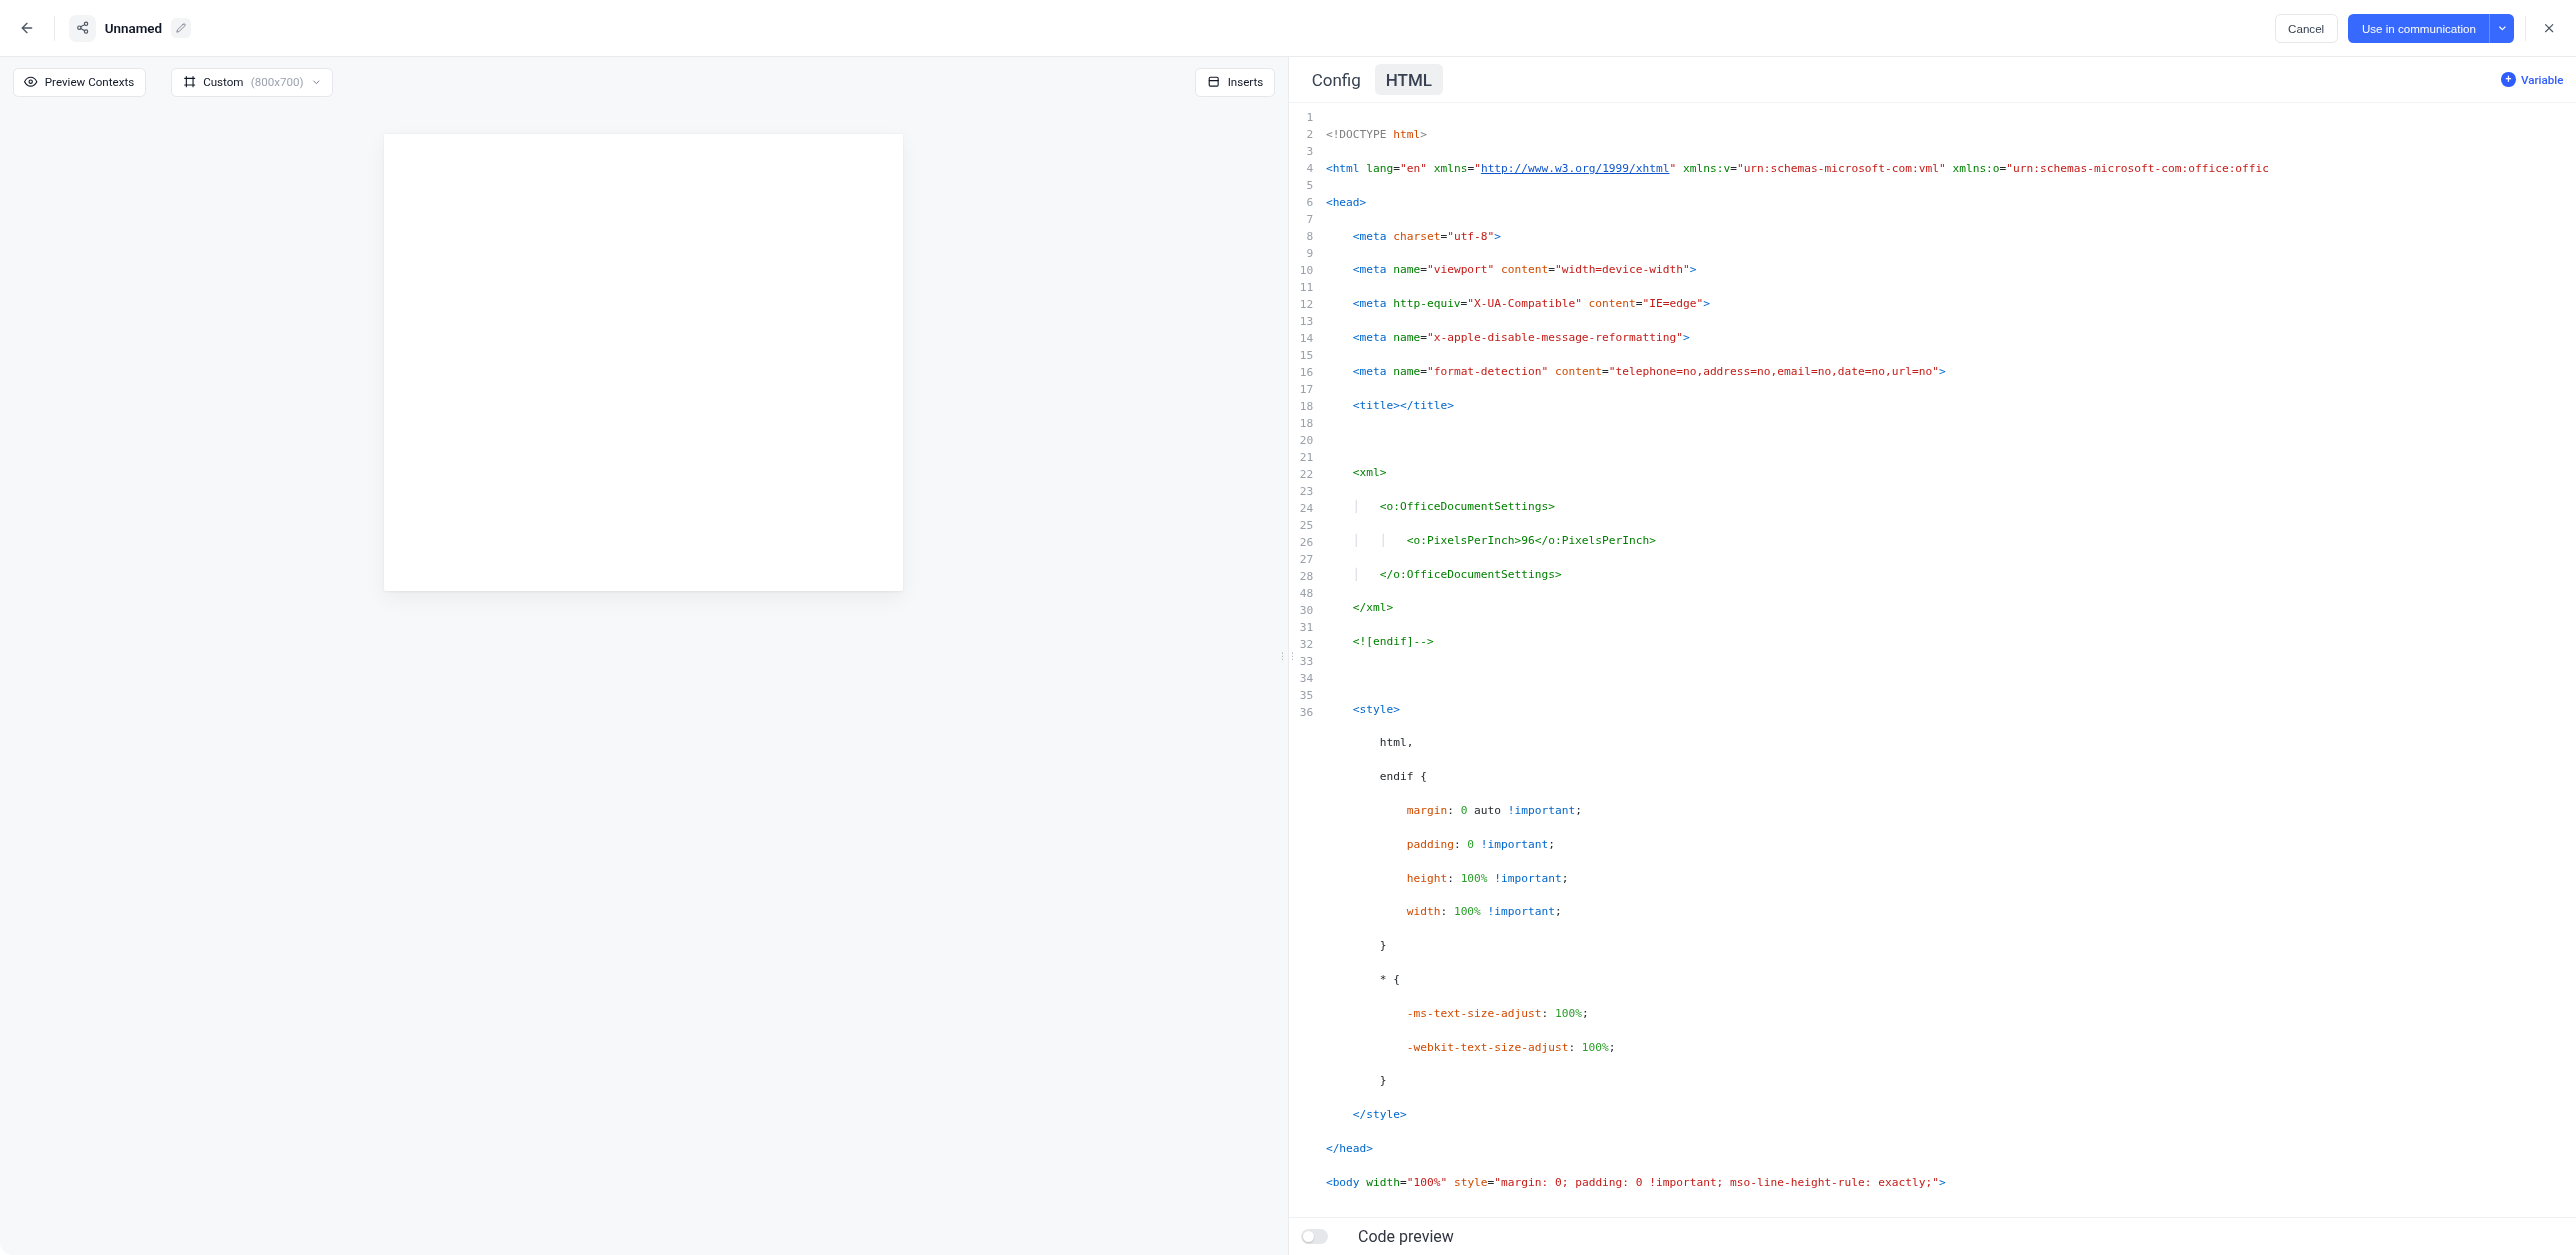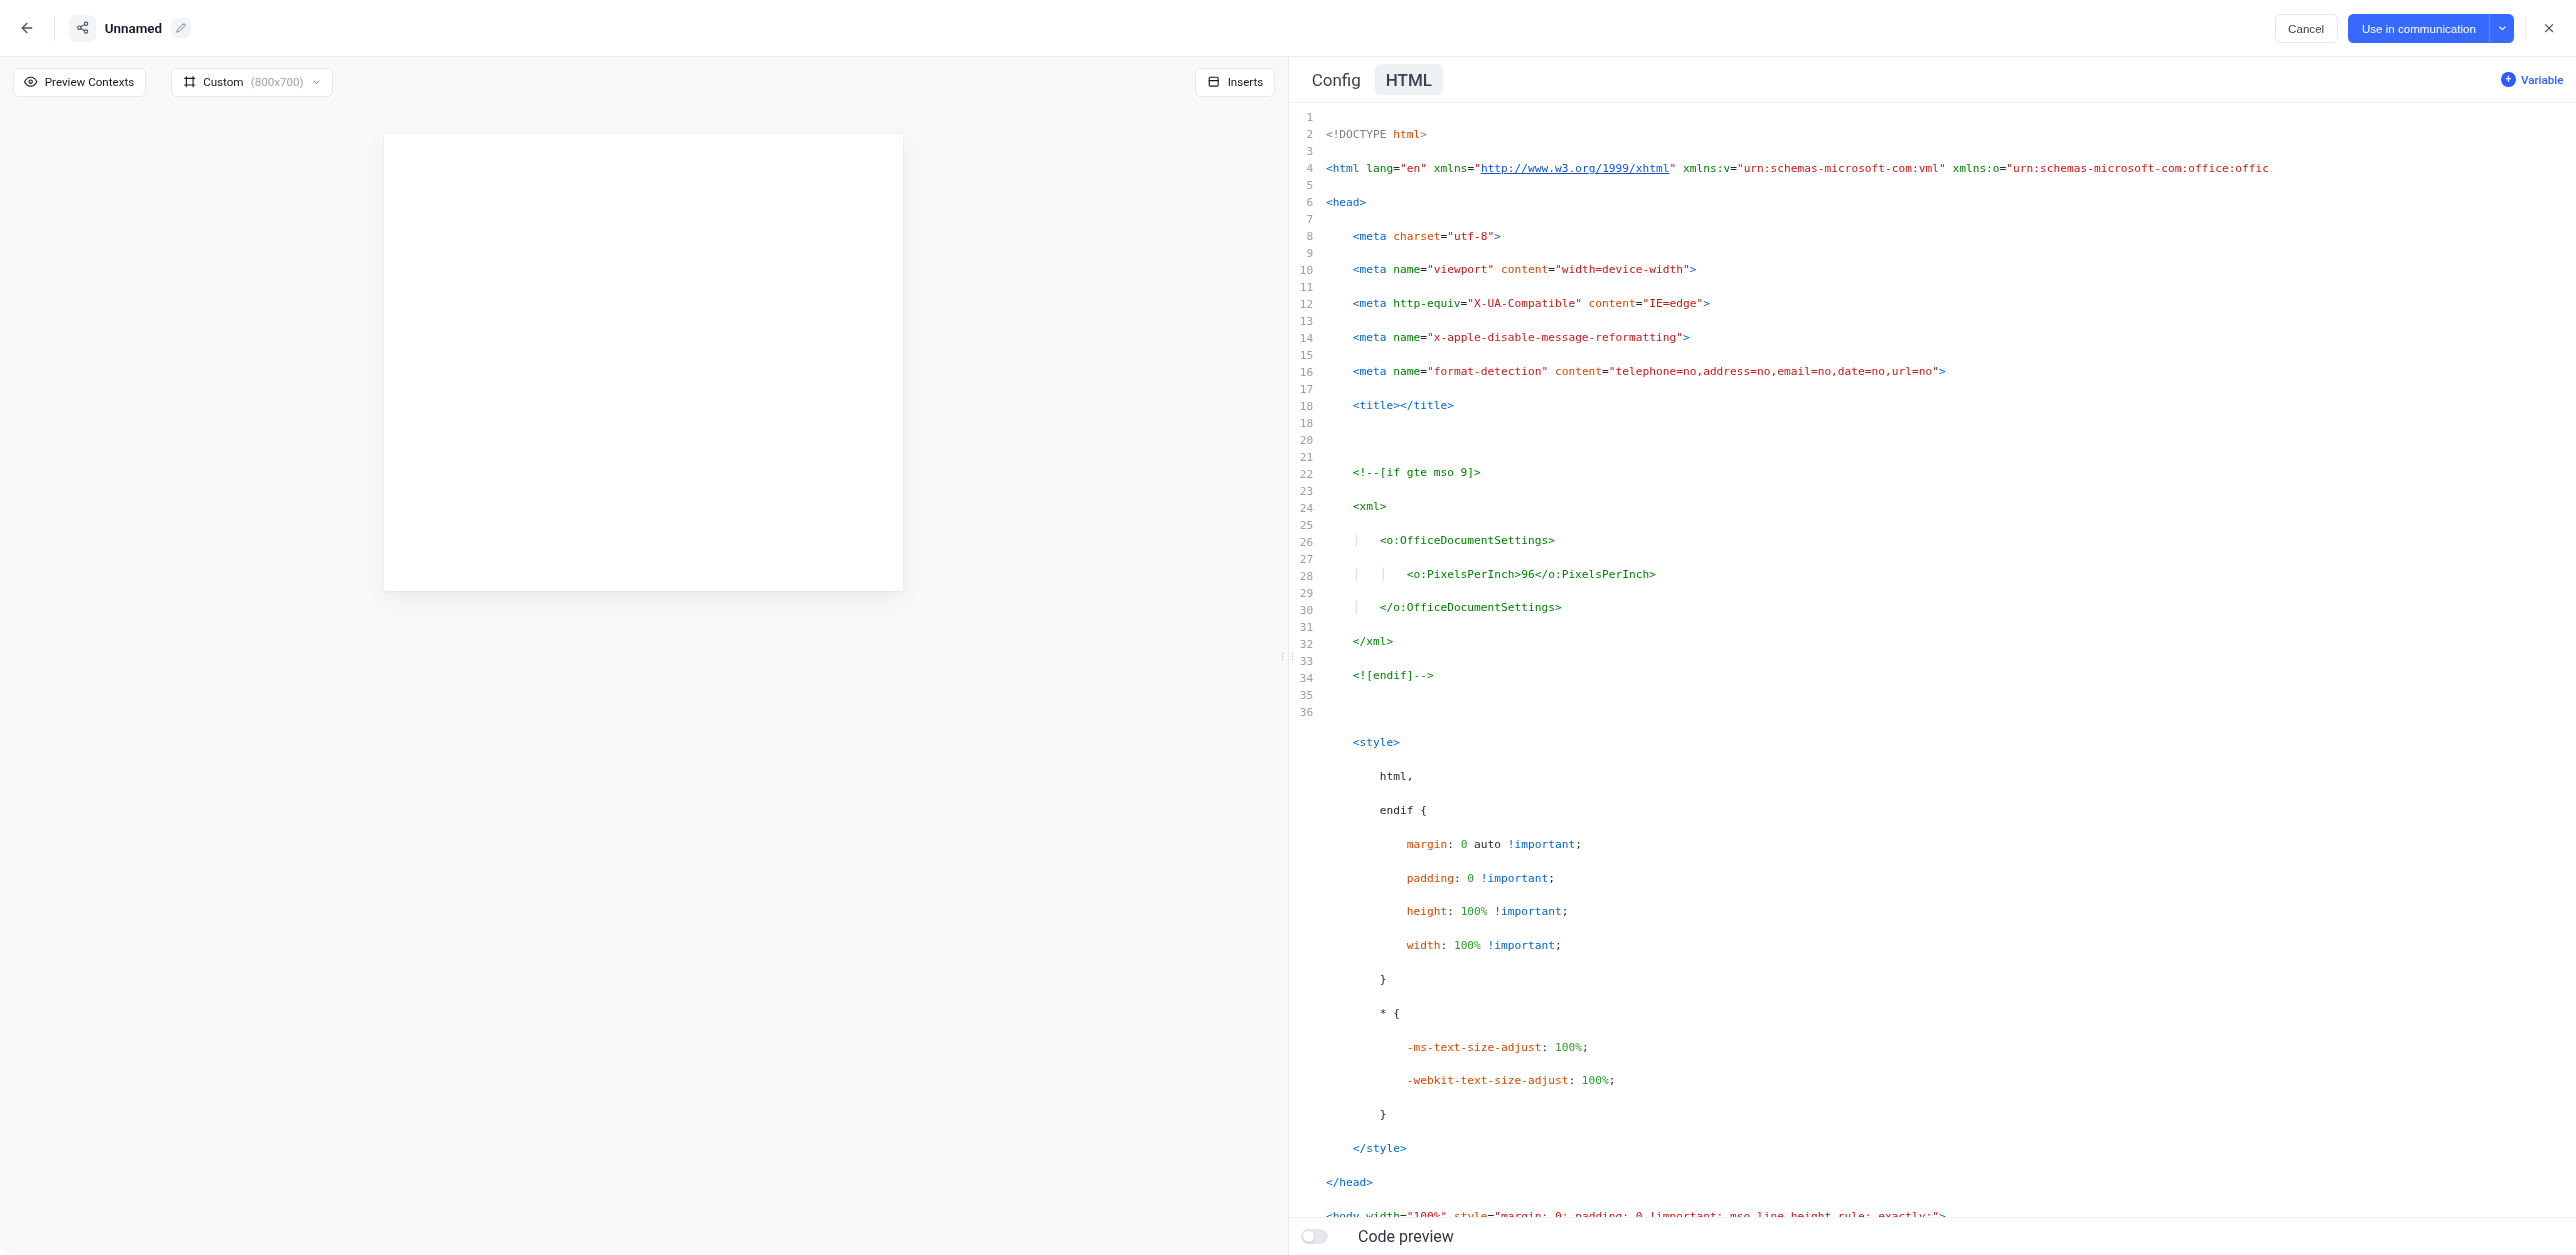--- a/index.html
+++ b/index.html
@@ -253,41 +253,40 @@
           <div>18</div>
           <div>20</div>
           <div>21</div>
           <div>22</div>
           <div>23</div>
           <div>24</div>
           <div>25</div>
           <div>26</div>
           <div>27</div>
           <div>28</div>
-          <div>29</div>
+          <div>48</div>
           <div>30</div>
           <div>31</div>
           <div>32</div>
           <div>33</div>
           <div>34</div>
           <div>35</div>
           <div>36</div>
         </div>
       <div class="code">
 <span class="line"><span class="tok-decl">&lt;!DOCTYPE</span><span class="tok-attr2"> html</span><span class="tok-decl">&gt;</span></span>
 <span class="line"><span class="tok-tag">&lt;html</span><span class="tok-attr"> lang</span><span class="tok-plain">=</span><span class="tok-str">"en"</span><span class="tok-attr"> xmlns</span><span class="tok-plain">=</span><span class="tok-str">"</span><span class="tok-url">http://www.w3.org/1999/xhtml</span><span class="tok-str">"</span><span class="tok-attr"> xmlns:</span><span class="tok-attr">v</span><span class="tok-plain">=</span><span class="tok-str">"urn:schemas-microsoft-com:vml"</span><span class="tok-attr"> xmlns:</span><span class="tok-attr">o</span><span class="tok-plain">=</span><span class="tok-str">"urn:schemas-microsoft-com:office:offic</span></span>
 <span class="line"><span class="tok-tag">&lt;head&gt;</span></span>
 <span class="line"><span class="tok-tag">    &lt;meta</span><span class="tok-attr2"> charset</span><span class="tok-plain">=</span><span class="tok-str">"utf-8"</span><span class="tok-tag">&gt;</span></span>
 <span class="line"><span class="tok-tag">    &lt;meta</span><span class="tok-attr"> name</span><span class="tok-plain">=</span><span class="tok-str">"viewport"</span><span class="tok-attr2"> content</span><span class="tok-plain">=</span><span class="tok-str">"width=device-width"</span><span class="tok-tag">&gt;</span></span>
 <span class="line"><span class="tok-tag">    &lt;meta</span><span class="tok-attr"> http-equiv</span><span class="tok-plain">=</span><span class="tok-str">"X-UA-Compatible"</span><span class="tok-attr2"> content</span><span class="tok-plain">=</span><span class="tok-str">"IE=edge"</span><span class="tok-tag">&gt;</span></span>
 <span class="line"><span class="tok-tag">    &lt;meta</span><span class="tok-attr"> name</span><span class="tok-plain">=</span><span class="tok-str">"x-apple-disable-message-reformatting"</span><span class="tok-tag">&gt;</span></span>
 <span class="line"><span class="tok-tag">    &lt;meta</span><span class="tok-attr"> name</span><span class="tok-plain">=</span><span class="tok-str">"format-detection"</span><span class="tok-attr2"> content</span><span class="tok-plain">=</span><span class="tok-str">"telephone=no,address=no,email=no,date=no,url=no"</span><span class="tok-tag">&gt;</span></span>
 <span class="line"><span class="tok-tag">    &lt;title&gt;&lt;/title&gt;</span></span>
 <span class="line"> </span>
-<span class="line"><span class="tok-comm">    &lt;!--[if gte mso 9]&gt;</span></span>
 <span class="line"><span class="tok-comm">    &lt;xml&gt;</span></span>
 <span class="line"><span>    </span><span class="guide">│   </span><span class="tok-comm">&lt;o:OfficeDocumentSettings&gt;</span></span>
 <span class="line"><span>    </span><span class="guide">│   │   </span><span class="tok-comm">&lt;o:PixelsPerInch&gt;96&lt;/o:PixelsPerInch&gt;</span></span>
 <span class="line"><span>    </span><span class="guide">│   </span><span class="tok-comm">&lt;/o:OfficeDocumentSettings&gt;</span></span>
 <span class="line"><span class="tok-comm">    &lt;/xml&gt;</span></span>
 <span class="line"><span class="tok-comm">    &lt;![endif]--&gt;</span></span>
 <span class="line"> </span>
 <span class="line"><span class="tok-tag">    &lt;style&gt;</span></span>
 <span class="line"><span class="tok-plain">        html,</span></span>
 <span class="line"><span class="tok-plain">        endif {</span></span>

